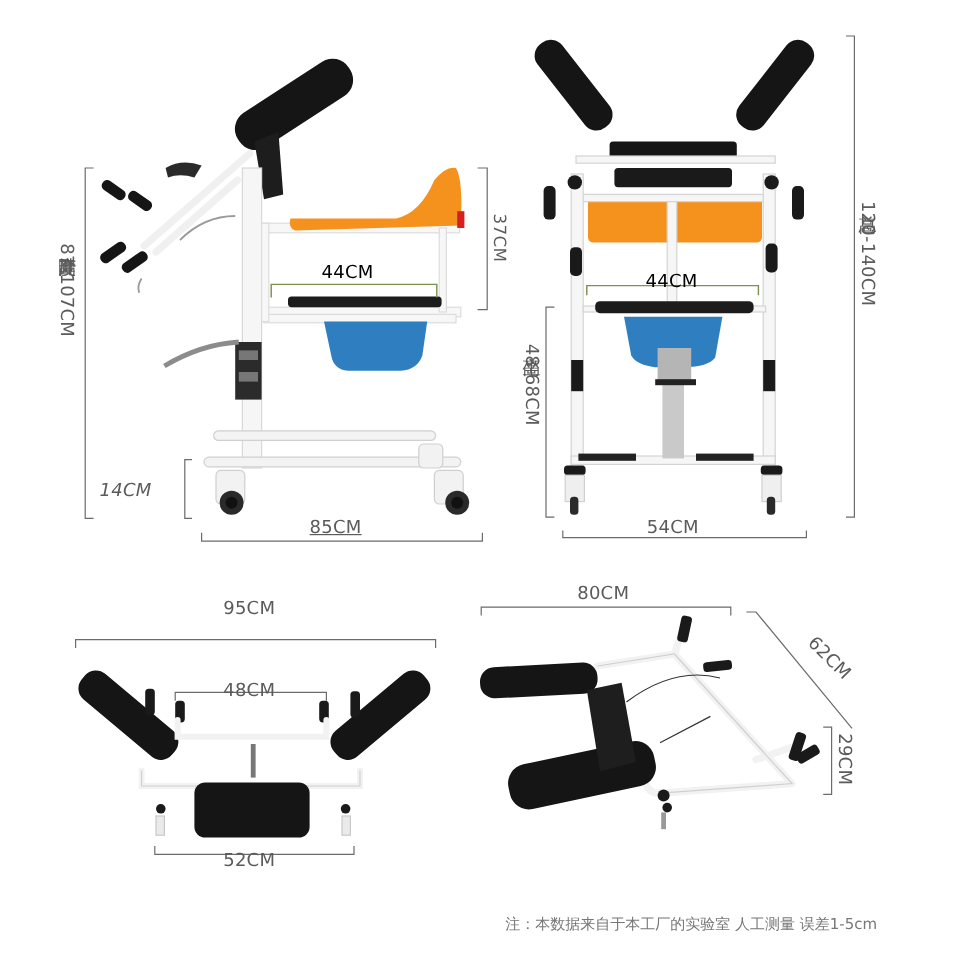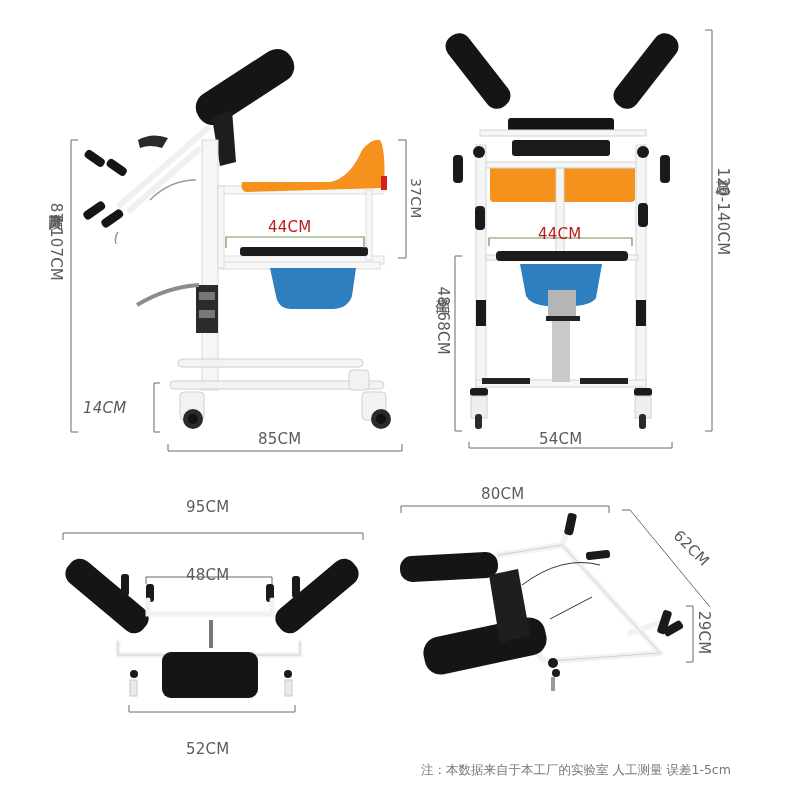--- a/index.html
+++ b/index.html
@@ -1,21 +1,21 @@
 <!DOCTYPE html>
 <html><head>
 <meta charset="utf-8">
 <style>
   html, body { margin: 0; padding: 0; background: #ffffff; }
   body { width: 800px; height: 800px; position: relative; overflow: hidden;
          font-family: "DejaVu Sans", "Liberation Sans", sans-serif; color: #5a5a5a; }
   .view { position: absolute; }
   .view svg { position: absolute; left: 0; top: 0; overflow: visible; }
   .lbl { position: absolute; font-size: 15px; color: #5b5b5b; white-space: nowrap; line-height: 1; letter-spacing: 0.2px; }
-  .lbl.green { color: #b91c1c; }
+  .lbl.green { color: #000000; }
   .vert { writing-mode: vertical-rl; }
   .rot45 { transform: rotate(45deg); transform-origin: left top; }
   .note { position: absolute; left: 421px; top: 762px; font-size: 12.5px; color: #777; white-space: nowrap; }
 </style>
 </head>
 <body>
 
 <div class="view" style="left:0;top:0;width:420px;height:460px;">
   <svg width="420" height="460">
 
@@ -94,21 +94,21 @@
         <circle cx="193" cy="419" r="5" fill="#111"></circle>
       <circle cx="381" cy="419" r="10" fill="#2a2a2a"></circle>
         <circle cx="381" cy="419" r="5" fill="#111"></circle>
     </g>
   </svg>
 
   <div class="lbl vert" style="left:48px;top:202px;font-size:15px;">升降高度87-107CM</div>
   <div class="lbl vert" style="left:409px;top:178px;font-size:14px;">37CM</div>
   <div class="lbl green" style="left:268px;top:220px;">44CM</div>
   <div class="lbl" style="left:83px;top:401px;font-style:italic;">14CM</div>
-  <div class="lbl" style="left:258px;top:432px;">85CM</div>
+  <div class="lbl" style="left:258px;top:432px;text-decoration:underline;">85CM</div>
 </div>
 
 <div class="view" style="left:420px;top:0;width:380px;height:460px;">
   <svg width="380" height="460">
 
     <path d="M285 30 H292 V431 H285" stroke="#6b6b6b" stroke-width="1" fill="none"></path>
 
     <path d="M42 256 H35 V431 H42" stroke="#6b6b6b" stroke-width="1" fill="none"></path>
 
     <path d="M49 442 V448 H252 V442" stroke="#6b6b6b" stroke-width="1" fill="none"></path>
@@ -198,21 +198,21 @@
         <circle cx="134" cy="174" r="4"></circle>
         <circle cx="288" cy="174" r="4"></circle>
       </g>
     <g fill="#eaeaea" stroke="#c8c8c8">
         <rect x="130" y="180" width="7" height="16"></rect>
         <rect x="285" y="180" width="7" height="16"></rect>
       </g>
   </svg>
   <div class="lbl" style="left:186px;top:0;">95CM</div>
   <div class="lbl" style="left:186px;top:68px;">48CM</div>
-  <div class="lbl" style="left:186px;top:242px;">52CM</div>
+  <div class="lbl" style="left:186px;top:210px;">52CM</div>
 </div>
 
 <div class="view" style="left:390px;top:473px;width:410px;height:240px;">
   <svg width="410" height="240">
     <path d="M11 40 V33 H219 V40" stroke="#6b6b6b" stroke-width="1" fill="none"></path>
     <path d="M232 37 L240 37 L320 134" stroke="#6b6b6b" stroke-width="1" fill="none"></path>
     <path d="M296 133 H303 V189 H296" stroke="#6b6b6b" stroke-width="1" fill="none"></path>
 
     <g stroke="#f2f2f2" stroke-width="6" fill="none" stroke-linecap="round" stroke-linejoin="round">
       <path d="M108 82 L172 72 L270 180 L160 188 Q148 188 148 176"></path>

